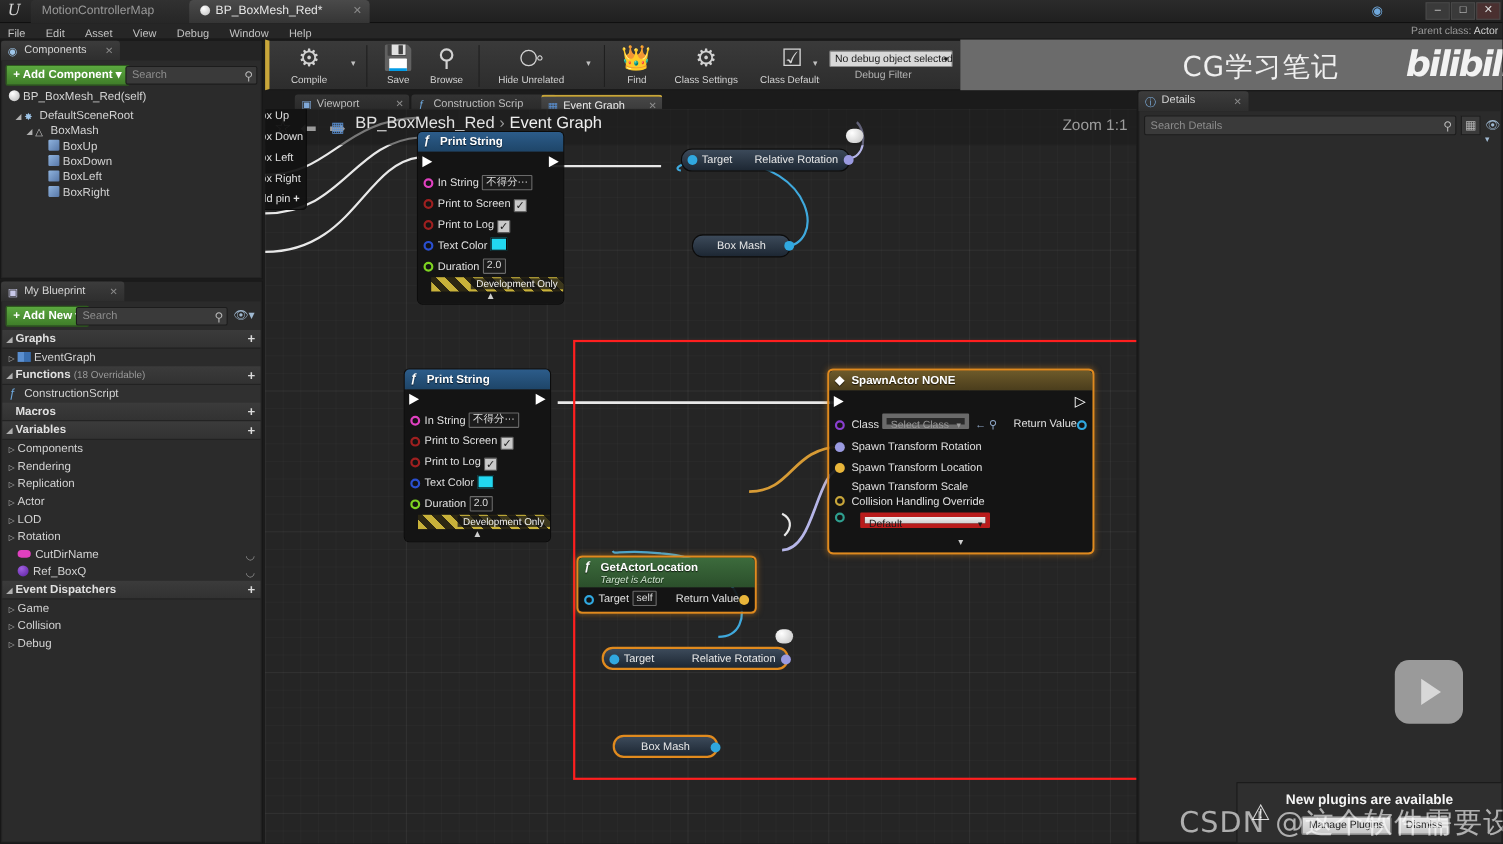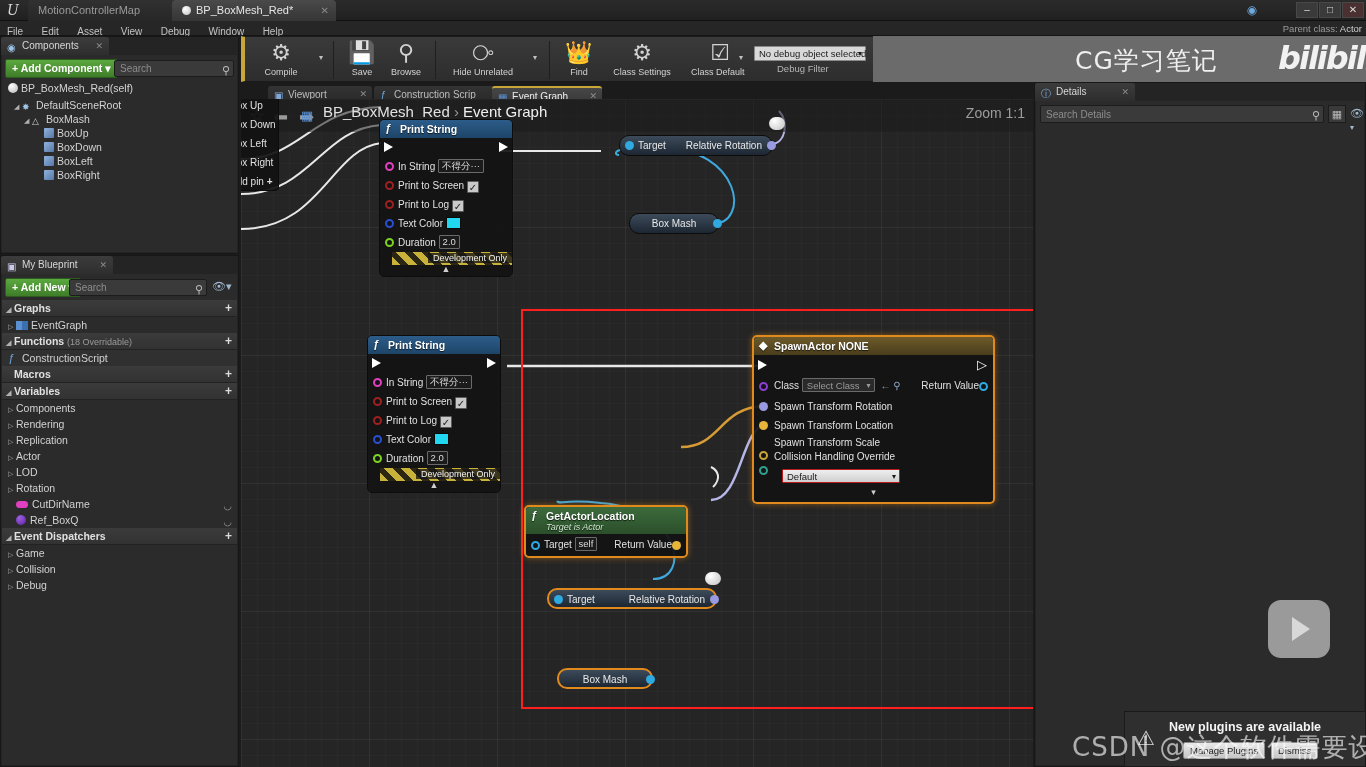--- a/index.html
+++ b/index.html
@@ -236,21 +236,21 @@
   .valbox{
     display:inline-block;background:#1b1b1b;border:1px solid #6a6a6a;color:#dcdcdc;
     font-size:9.5px;line-height:12px;padding:0 3px;border-radius:1px;vertical-align:1px;
   }
   .chk{
     display:inline-block;width:12px;height:12px;background:#c9c9c9;border:1px solid #5a5a5a;
     color:#1a1a1a;font-size:10px;line-height:11px;text-align:center;vertical-align:-2px;border-radius:1px;
   }
   .colorswatch{display:inline-block;width:15px;height:12px;background:#22d7f0;border:1px solid #0a0a0a;vertical-align:-2px;}
   .dropdown{
-    display:inline-block;background:linear-gradient(180deg,#efefef,#cfcfcf);border:1px solid #b91c1c;
+    display:inline-block;background:linear-gradient(180deg,#efefef,#cfcfcf);border:4px solid #b91c1c;
     color:#1a1a1a;font-size:9.5px;line-height:13px;height:14px;padding:0 14px 0 4px;position:relative;border-radius:1px;
   }
   .dropdown .dd{position:absolute;right:3px;top:0;font-size:8px;}
   .vecbox{
     display:inline-block;background:#1b1b1b;border:1px solid #5a5a5a;color:#dcdcdc;
     font-size:9px;line-height:12px;padding:0 3px;border-radius:1px;margin-right:2px;
   }
   .vecbox .ax{color:#8a8a8a;margin-right:3px;}
   .devonly{
     height:13px;line-height:13px;text-align:right;font-size:9px;color:#f0f0f0;

